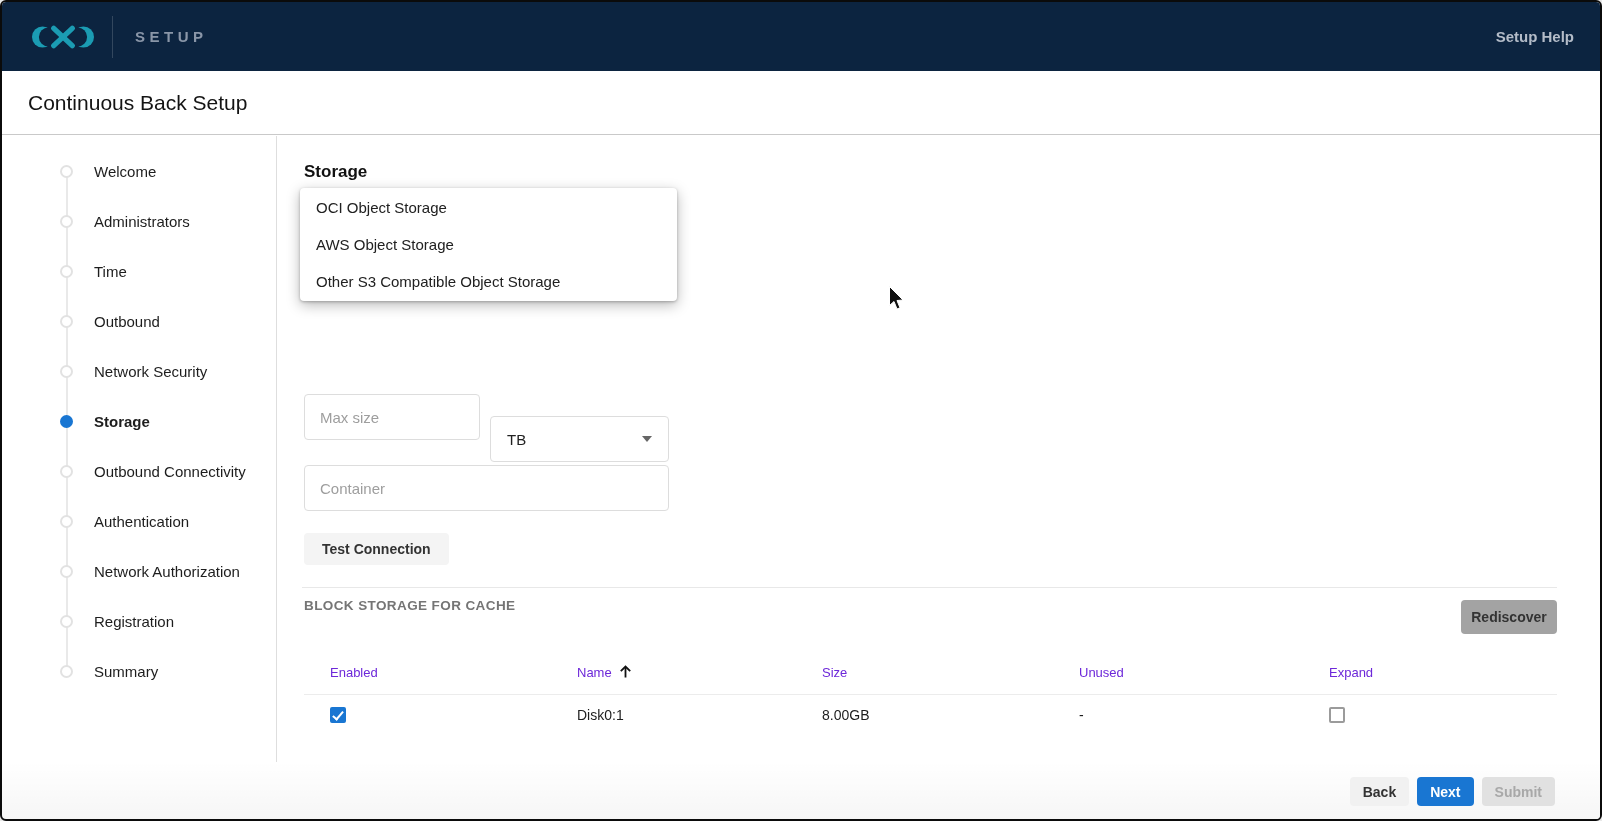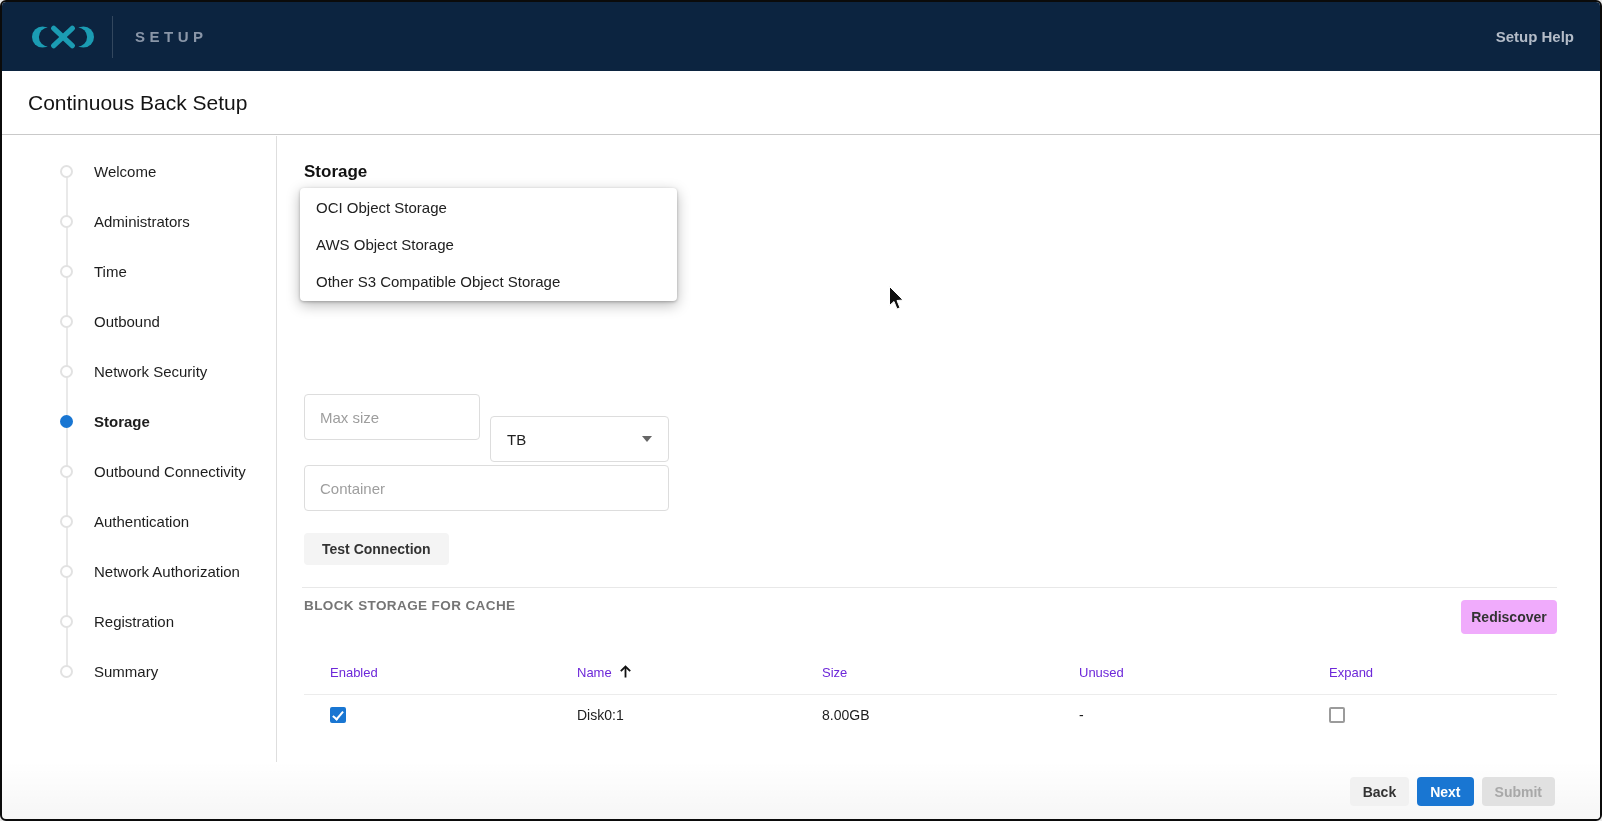--- a/index.html
+++ b/index.html
@@ -82,21 +82,21 @@
   .caret-down {
     margin-left:auto; width:0; height:0;
     border-left:5px solid transparent; border-right:5px solid transparent; border-top:6px solid #666;
   }
 
   .btn {
     border:none; border-radius:4px; font-family:"Liberation Sans", sans-serif;
     font-size:14px; color:#333; background:#f2f2f2; cursor:pointer;
   }
   .btn-test { position:absolute; left:26px; top:397px; height:32px; padding:0 18px; font-weight:bold; background:#f4f4f4; }
-  .btn-rediscover { position:absolute; left:1183px; top:464px; height:34px; width:96px; font-weight:bold; background:#f0abfc; }
+  .btn-rediscover { position:absolute; left:1183px; top:464px; height:34px; width:96px; font-weight:bold; background:#a3a3a3; }
 
   .section-divider { position:absolute; left:24px; top:451px; width:1255px; height:1px; background:#e8e8e8; }
   .cache-title {
     position:absolute; left:26px; top:462px; font-size:13.5px; font-weight:bold;
     color:#757575; letter-spacing:0.4px;
   }
 
   
   .disk-table { position:absolute; left:26px; top:514px; width:1253px; }
   .t-header, .t-row {

